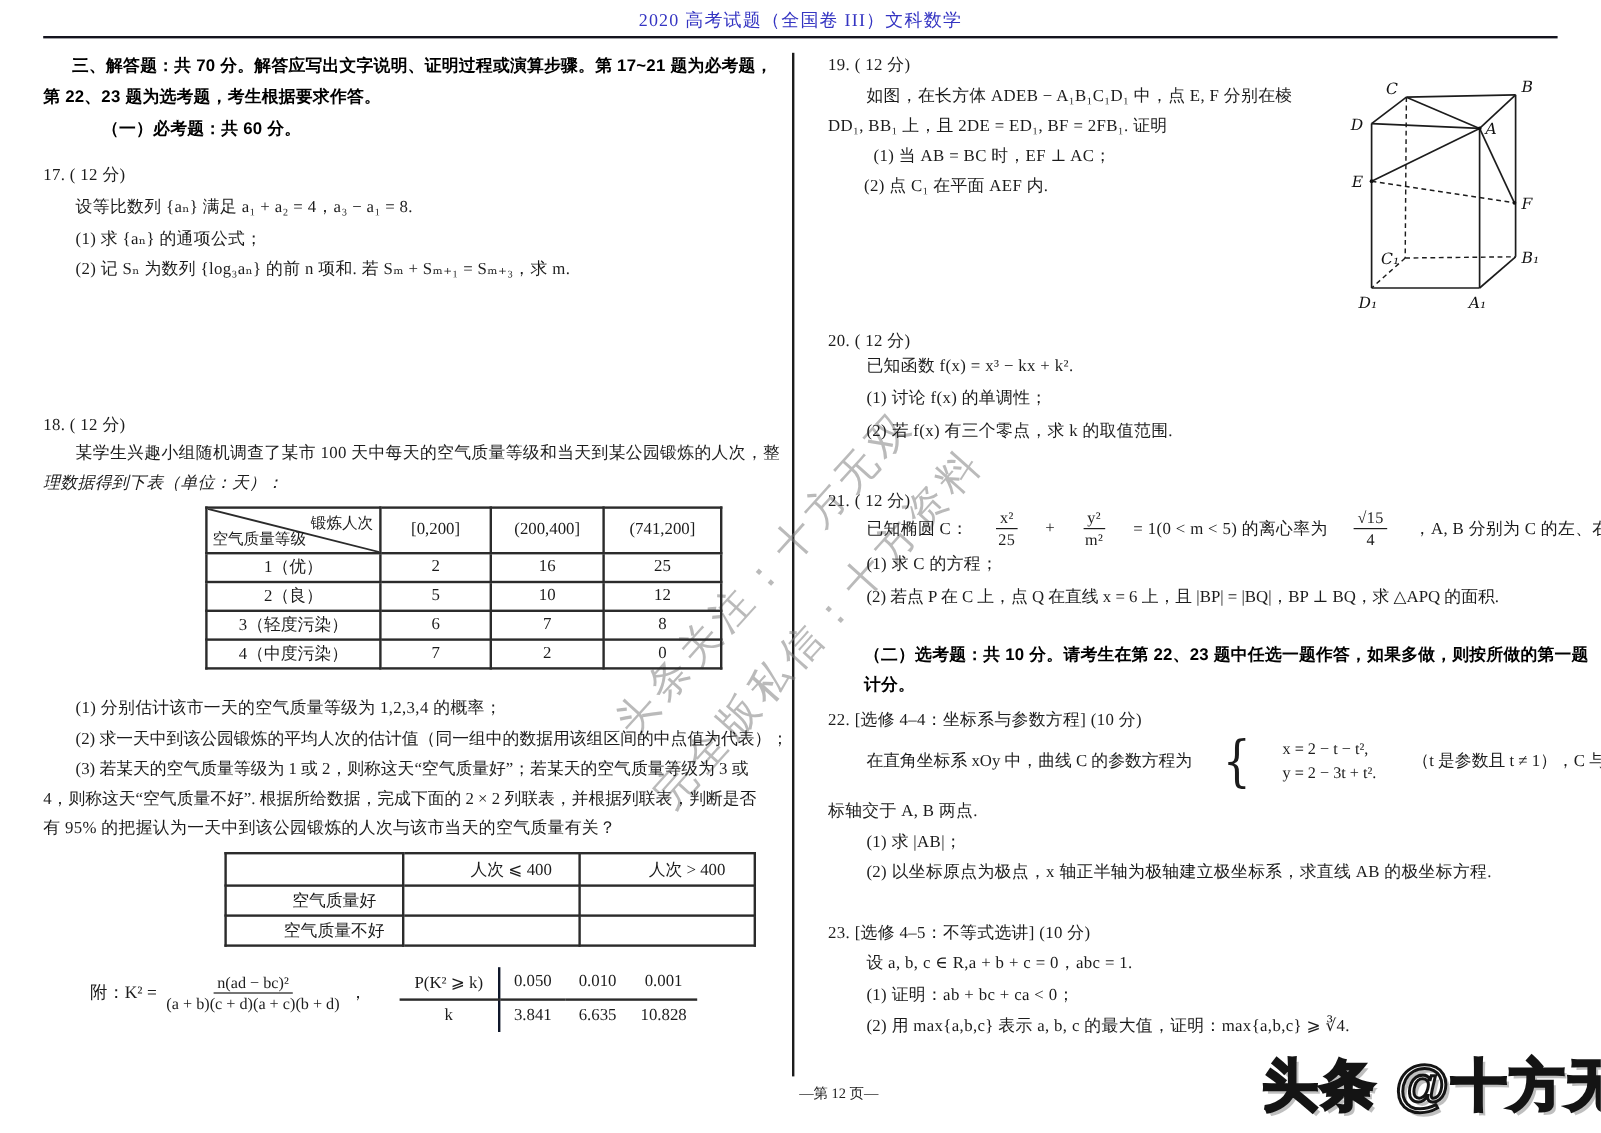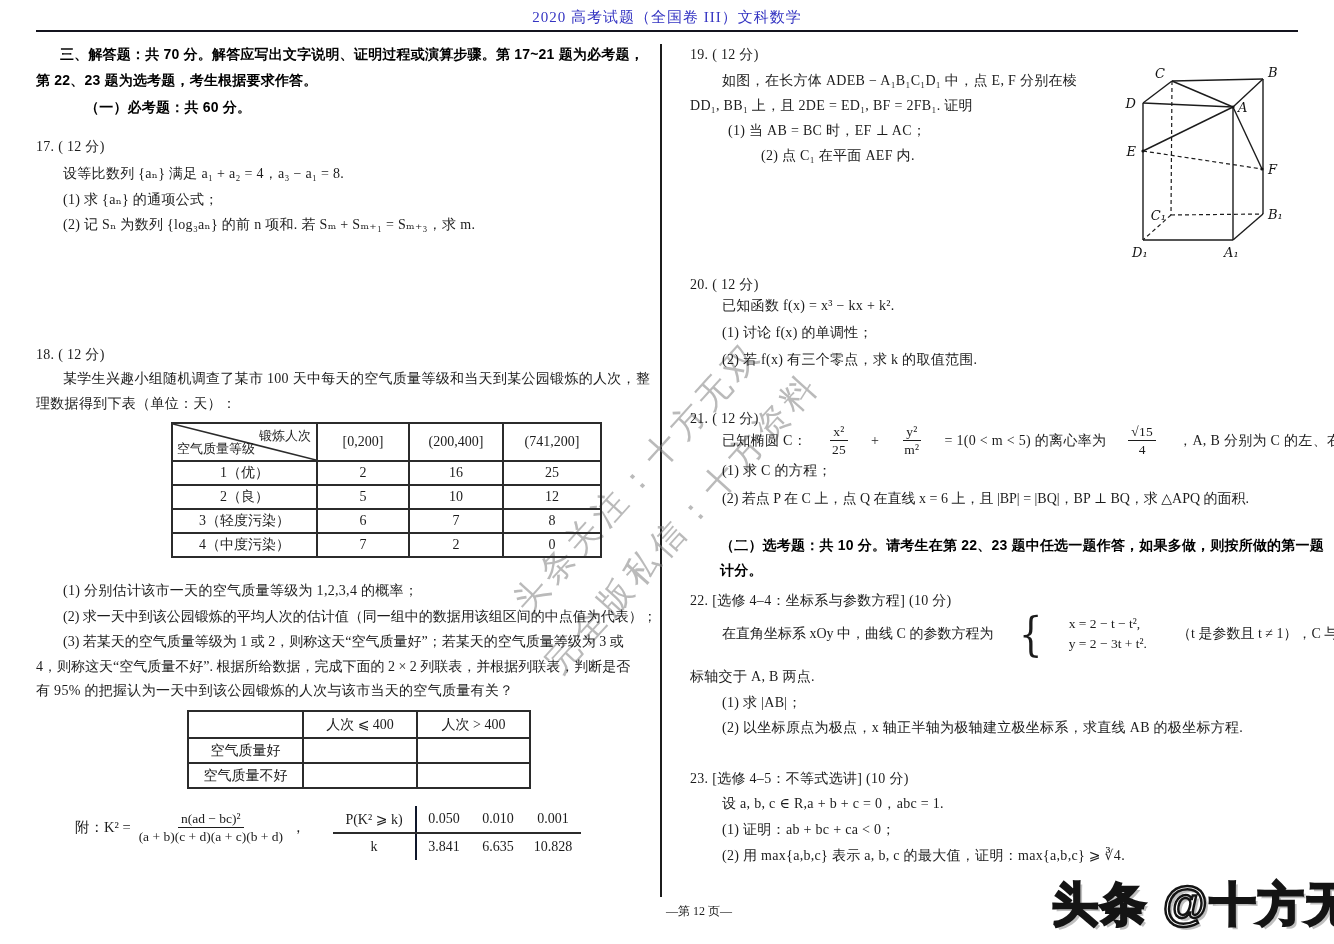--- a/index.html
+++ b/index.html
@@ -19,21 +19,21 @@
   table{border-collapse:collapse;table-layout:fixed;position:absolute;}
   td{border:2px solid #2b2b2b;text-align:center;font-size:14px;padding:0;color:#1c1c1c;}
   .t1{left:147px;top:422px;margin-left:24px;}
   .t1 td{height:22px;}
   .t1 .hrow td{height:36px;}
   .diag-cell{position:relative;}
   .dsvg{position:absolute;left:0;top:0;}
   .corner-top{position:absolute;right:5px;top:3px;font-size:13px;}
   .corner-bot{position:absolute;left:4px;bottom:2px;font-size:13px;}
   .t2{left:187px;top:710px;}
-  .t2 td{height:23px;}
+  .t2 td{height:23px;padding-left:33px;}
   .t2 .hrow td{height:25px;}
   
   .k2row{position:absolute;left:75px;top:810px;display:flex;align-items:center;gap:5px;font-size:14.5px;white-space:nowrap;}
   .frac{display:inline-flex;flex-direction:column;align-items:center;font-size:13.5px;line-height:17px;vertical-align:middle;}
   .frac .n{border-bottom:1.3px solid #1c1c1c;padding:0 3px;}
   .frac .d{padding:0 3px;}
   .kt{left:333px;top:806px;}
   .kt td{border:none;height:26px;font-size:14px;}
   .kt tr:first-child td{border-bottom:2px solid #2b2b2b;}
   .kt td:first-child{border-right:2px solid #0f172a;}
@@ -77,21 +77,21 @@
   <p class="ln bold" style="left:36px;top:71px;">第 22、23 题为选考题，考生根据要求作答。</p>
   <p class="ln bold" style="left:85px;top:98px;">（一）必考题：共 60 分。</p>
 
   <p class="ln" style="left:36px;top:138px;">17. ( 12 分)</p>
   <p class="ln" style="left:63px;top:165px;">设等比数列 {aₙ} 满足 a₁ + a₂ = 4，a₃ − a₁ = 8.</p>
   <p class="ln" style="left:63px;top:191px;">(1) 求 {aₙ} 的通项公式；</p>
   <p class="ln" style="left:63px;top:216px;">(2) 记 Sₙ 为数列 {log₃aₙ} 的前 n 项和. 若 Sₘ + Sₘ₊₁ = Sₘ₊₃，求 m.</p>
 
   <p class="ln" style="left:36px;top:346px;">18. ( 12 分)</p>
   <p class="ln" style="left:63px;top:370px;">某学生兴趣小组随机调查了某市 100 天中每天的空气质量等级和当天到某公园锻炼的人次，整</p>
-  <p class="ln" style="left:36px;top:395px;">理数据得到下表（单位：天）：</p>
+  <p class="ln" style="left:36px;top:395px;font-style:italic;">理数据得到下表（单位：天）：</p>
 
   <table class="t1">
     <tbody>
         <tr class="hrow">
       <td class="diag-cell" style="width:143px;">
         <svg class="dsvg" width="143" height="36">
           <line x1="0" y1="0" x2="143" y2="36" stroke="#2b2b2b" stroke-width="1.5"></line>
         </svg>
         <span class="corner-top">锻炼人次</span>
         <span class="corner-bot">空气质量等级</span>
@@ -176,21 +176,21 @@
       <td>6.635</td>
       <td>10.828</td>
     </tr>
   </tbody>
     </table>
 
   <p class="ln" style="left:690px;top:46px;">19. ( 12 分)</p>
   <p class="ln" style="left:722px;top:72px;">如图，在长方体 ADEB − A₁B₁C₁D₁ 中，点 E, F 分别在棱</p>
   <p class="ln" style="left:690px;top:97px;">DD₁, BB₁ 上，且 2DE = ED₁, BF = 2FB₁. 证明</p>
   <p class="ln" style="left:728px;top:122px;">(1) 当 AB = BC 时，EF ⊥ AC；</p>
-  <p class="ln" style="left:761px;top:147px;">(2) 点 C₁ 在平面 AEF 内.</p>
+  <p class="ln" style="left:720px;top:147px;">(2) 点 C₁ 在平面 AEF 内.</p>
 
   <svg class="fig" width="196" height="206">
     <g>
 
       <line x1="54" y1="23" x2="145" y2="21"></line>
       <line x1="54" y1="23" x2="25" y2="45"></line>
       <line x1="25" y1="45" x2="115" y2="49"></line>
       <line x1="145" y1="21" x2="115" y2="49"></line>
       <line x1="25" y1="45" x2="25" y2="182"></line>
       <line x1="115" y1="49" x2="115" y2="182"></line>

